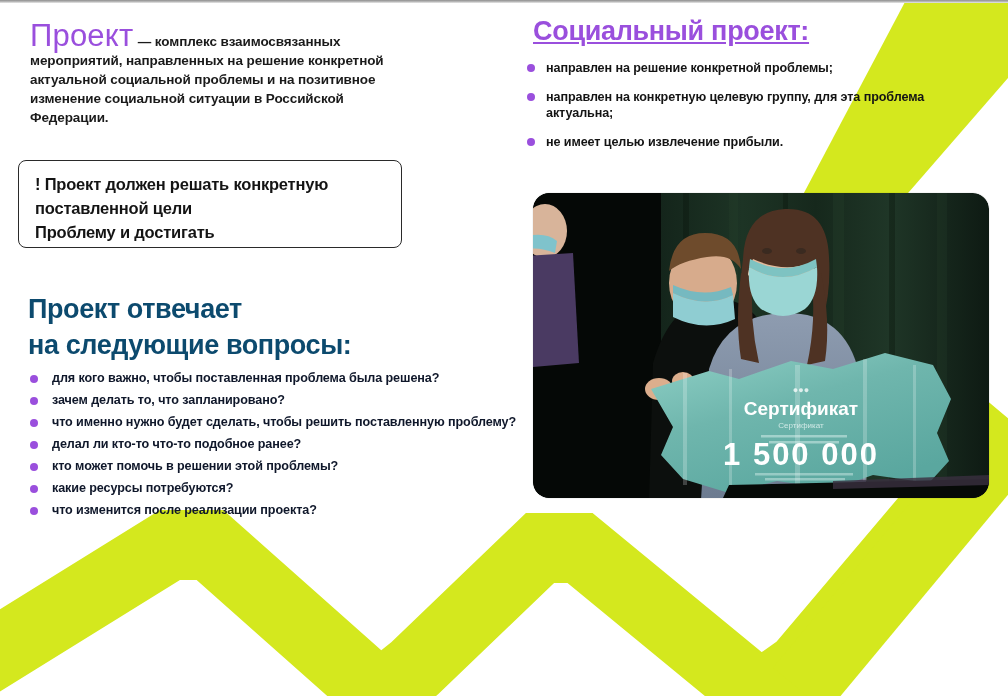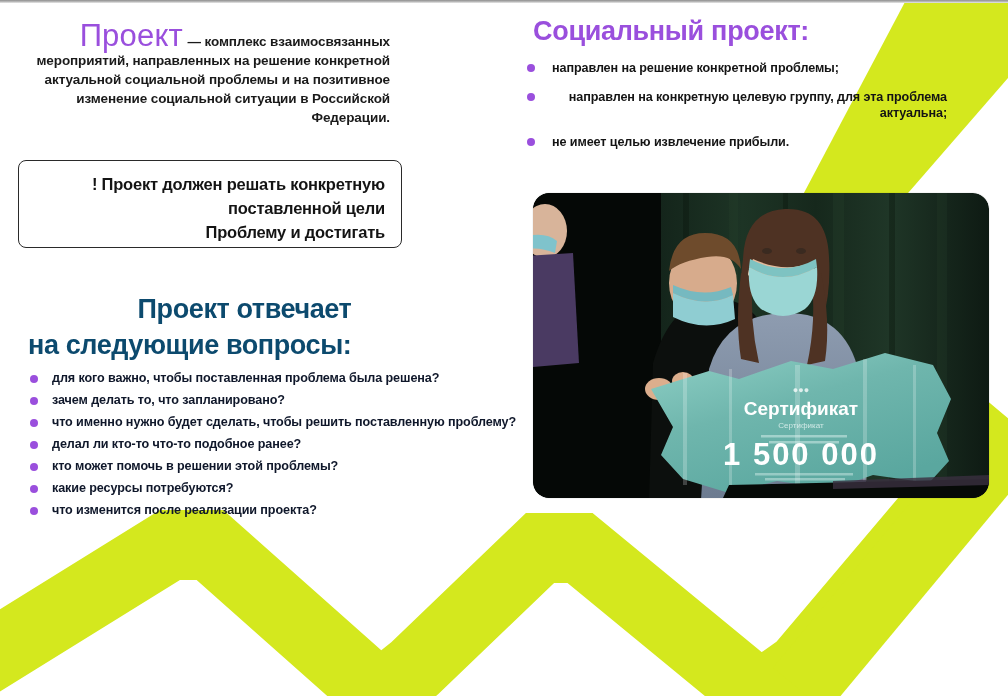--- a/index.html
+++ b/index.html
@@ -7,21 +7,20 @@
     padding: 0;
     background: #ffffff;
   }
   #slide {
     position: relative;
     width: 1008px;
     height: 696px;
     overflow: hidden;
     background: #ffffff;
     font-family: "Liberation Sans", sans-serif;
-    text-align: right;
   }
   
   .top-rule {
     position: absolute;
     left: 0; top: 0;
     width: 1008px; height: 3px;
     background: linear-gradient(to bottom, #8e8e8e 0%, #b9b9b9 55%, #e9e9e9 100%);
     z-index: 60;
   }
   .deco-svg {
@@ -121,32 +120,32 @@
   .soc-heading {
     position: absolute;
     left: 533px; top: 17px;
     font-size: 27px;
     font-weight: bold;
     color: #9a4fdd;
     letter-spacing: -0.3px;
     line-height: 1.1;
     z-index: 10;
     white-space: nowrap;
+    text-decoration: underline;
   }
   .soc-list {
     position: absolute;
     left: 527px; top: 60px;
     width: 420px;
     z-index: 10;
   }
   .soc-item {
     display: flex;
     align-items: flex-start;
     margin-bottom: 12px;
-    gap: 6px;
   }
   .soc-dot {
     width: 8px; height: 8px;
     border-radius: 50%;
     background: #9a4fdd;
     flex: 0 0 auto;
     margin-top: 4px;
     margin-right: 11px;
   }
   .soc-text {

